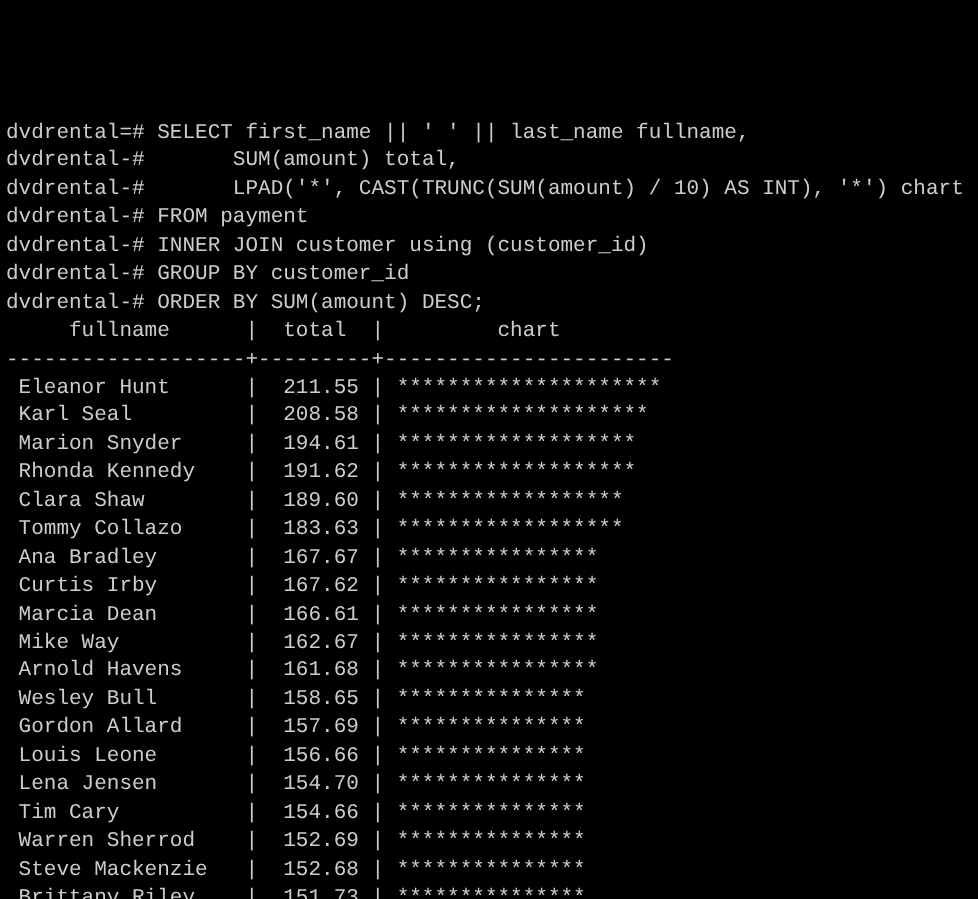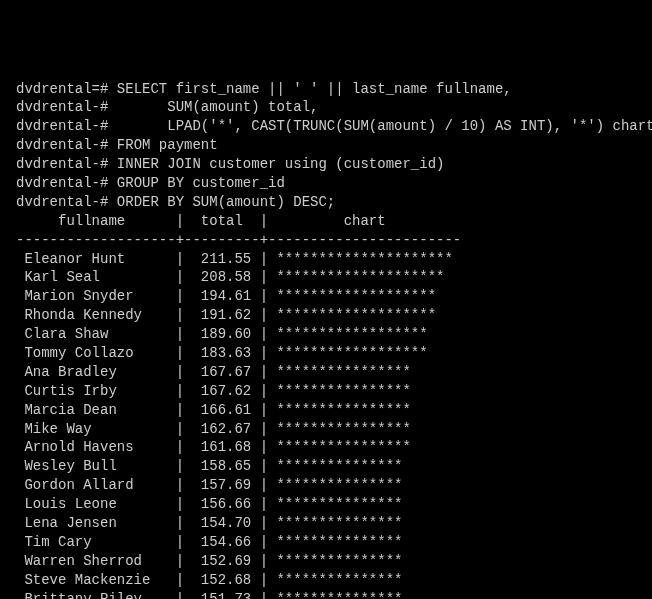--- a/index.html
+++ b/index.html
@@ -13,21 +13,20 @@
       font-family: Consolas, 'Courier New', monospace;
       font-size: 14px;
       line-height: 1.35;
       padding: 4px;
       white-space: pre;
       width: 652px;
       overflow: hidden;
     }
     .line {
       display: block;
-      margin-left: 12px;
     }
   </style>
 </head>
 <body>
 
 
 
 <div><span class="line"><span>dvdrental=#</span><span> SELECT first_name || ' ' || last_name fullname,</span></span><span class="line"><span>dvdrental-#</span><span>       SUM(amount) total,</span></span><span class="line"><span>dvdrental-#</span><span>       LPAD('*', CAST(TRUNC(SUM(amount) / 10) AS INT), '*') chart</span></span><span class="line"><span>dvdrental-#</span><span> FROM payment</span></span><span class="line"><span>dvdrental-#</span><span> INNER JOIN customer using (customer_id)</span></span><span class="line"><span>dvdrental-#</span><span> GROUP BY customer_id</span></span><span class="line"><span>dvdrental-#</span><span> ORDER BY SUM(amount) DESC;</span></span><span class="line">     fullname      |  total  |         chart</span><span class="line">-------------------+---------+-----------------------</span><div id="rows"><span class="line"> Eleanor Hunt      |  211.55 | *********************</span><span class="line"> Karl Seal         |  208.58 | ********************</span><span class="line"> Marion Snyder     |  194.61 | *******************</span><span class="line"> Rhonda Kennedy    |  191.62 | *******************</span><span class="line"> Clara Shaw        |  189.60 | ******************</span><span class="line"> Tommy Collazo     |  183.63 | ******************</span><span class="line"> Ana Bradley       |  167.67 | ****************</span><span class="line"> Curtis Irby       |  167.62 | ****************</span><span class="line"> Marcia Dean       |  166.61 | ****************</span><span class="line"> Mike Way          |  162.67 | ****************</span><span class="line"> Arnold Havens     |  161.68 | ****************</span><span class="line"> Wesley Bull       |  158.65 | ***************</span><span class="line"> Gordon Allard     |  157.69 | ***************</span><span class="line"> Louis Leone       |  156.66 | ***************</span><span class="line"> Lena Jensen       |  154.70 | ***************</span><span class="line"> Tim Cary          |  154.66 | ***************</span><span class="line"> Warren Sherrod    |  152.69 | ***************</span><span class="line"> Steve Mackenzie   |  152.68 | ***************</span><span class="line"> Brittany Riley    |  151.73 | ***************</span></div></div>
 
 

